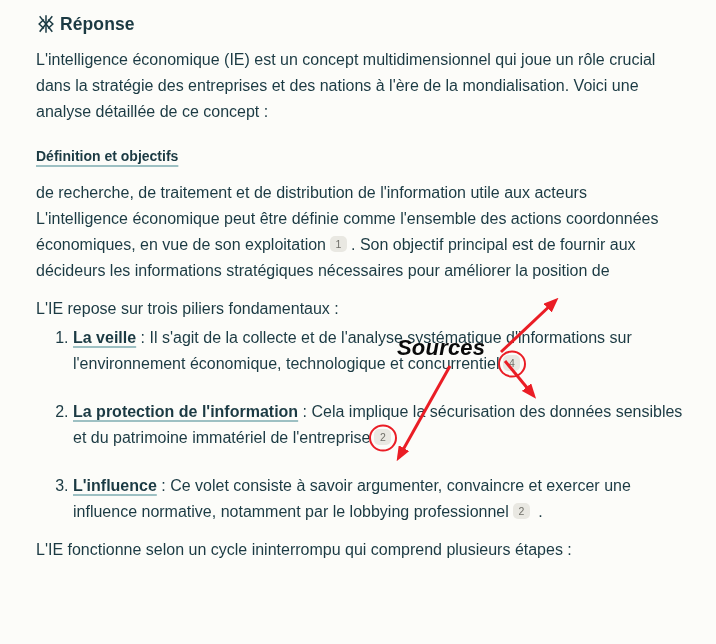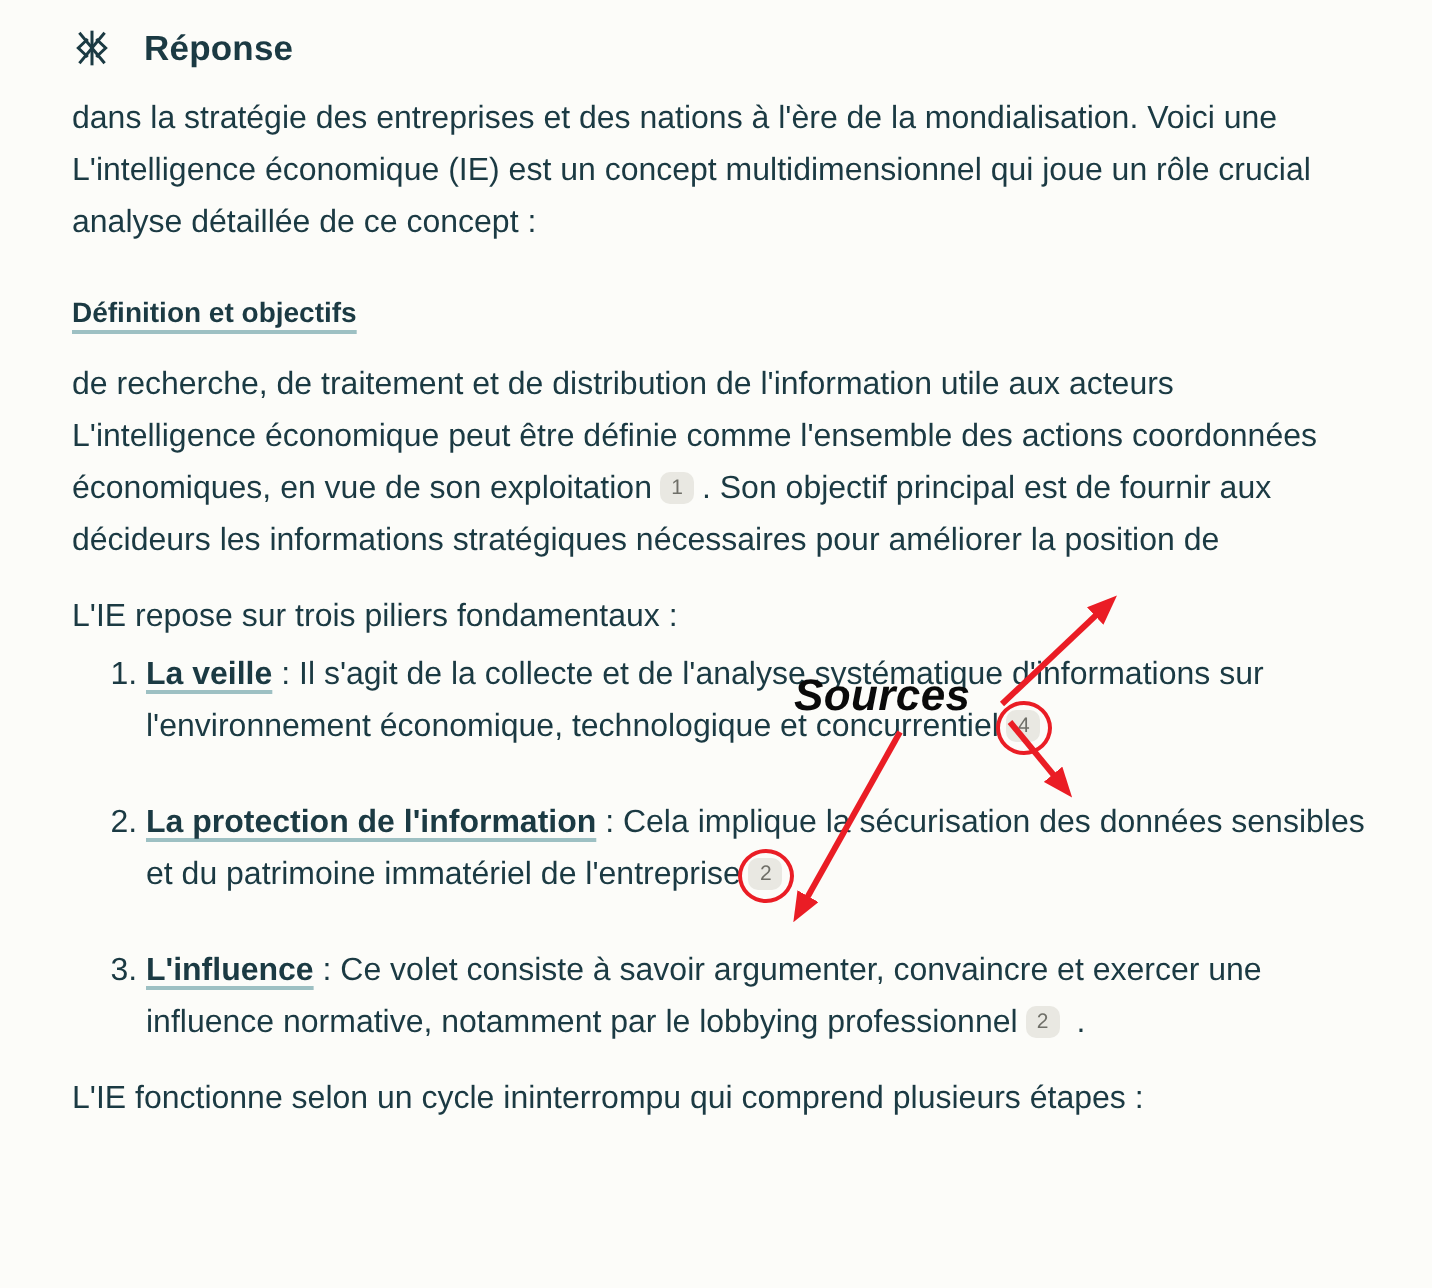--- a/index.html
+++ b/index.html
@@ -4,21 +4,21 @@
 <style>
   :root{
     --bg:#fcfcf9; --text:#1b3a43; --underline:#9dc0c3;
     --badge-bg:#e9e8e2; --badge-text:#6f6f68; --red:#ea1d25; --label:#0a0a0a;
   }
   *{box-sizing:border-box}
   html,body{margin:0;padding:0}
   body{width:716px;height:644px;overflow:hidden;background:var(--bg);
        font-family:"Liberation Sans","DejaVu Sans",sans-serif;color:var(--text);}
   .page{position:relative;width:716px;height:644px;padding:13px 24px 0 36px;background:var(--bg);}
-  header{display:flex;align-items:center;gap:16px;height:22px;}
+  header{display:flex;align-items:center;gap:4px;height:22px;}
   header .icon{width:20px;height:20px;display:inline-flex}
   header h1{font-size:17.5px;font-weight:700;margin:0;color:var(--text);letter-spacing:.1px}
   .content{font-size:16px;line-height:26px;}
   .content p{margin:12px 0 0;}
   .content h2{font-size:14px;line-height:24px;font-weight:700;margin:19px 0 0;color:var(--text);}
   .content h2 > span{text-decoration:underline;text-decoration-color:var(--underline);
       text-decoration-thickness:1.5px;text-underline-offset:4px;}
   .content ol{margin:3px 0 0;padding-left:37px;}
   .content ol + h2{margin-top:24px;}
   .content li{margin:0;}
@@ -49,22 +49,22 @@
         <path d="M15.2 7.2 20.2 12l-5 4.8"></path>
         <path d="M5 3.5 12 12l7-8.5"></path>
         <path d="M5 20.5 12 12l7 8.5"></path>
       </svg>
     </span>
     <h1>Réponse</h1>
   </header>
 
   <div class="content" id="content">
       <p>
+        <span class="line"><span class="txt">L'intelligence économique (IE) est un concept multidimensionnel qui joue un rôle crucial</span></span>
         <span class="line"><span class="txt">dans la stratégie des entreprises et des nations à l'ère de la mondialisation. Voici une</span></span>
-        <span class="line"><span class="txt">L'intelligence économique (IE) est un concept multidimensionnel qui joue un rôle crucial</span></span>
         <span class="line"><span class="txt">analyse détaillée de ce concept :</span></span>
       </p>
       <h2><span>Définition et objectifs</span></h2>
       <p>
         <span class="line"><span class="txt">de recherche, de traitement et de distribution de l'information utile aux acteurs</span></span>
         <span class="line"><span class="txt">L'intelligence économique peut être définie comme l'ensemble des actions coordonnées</span></span>
         <span class="line"><span class="txt">économiques, en vue de son exploitation</span><span class="cite">1</span><span class="txt">. Son objectif principal est de fournir aux</span></span>
         <span class="line"><span class="txt">décideurs les informations stratégiques nécessaires pour améliorer la position de</span></span>
       </p>
       <p>

